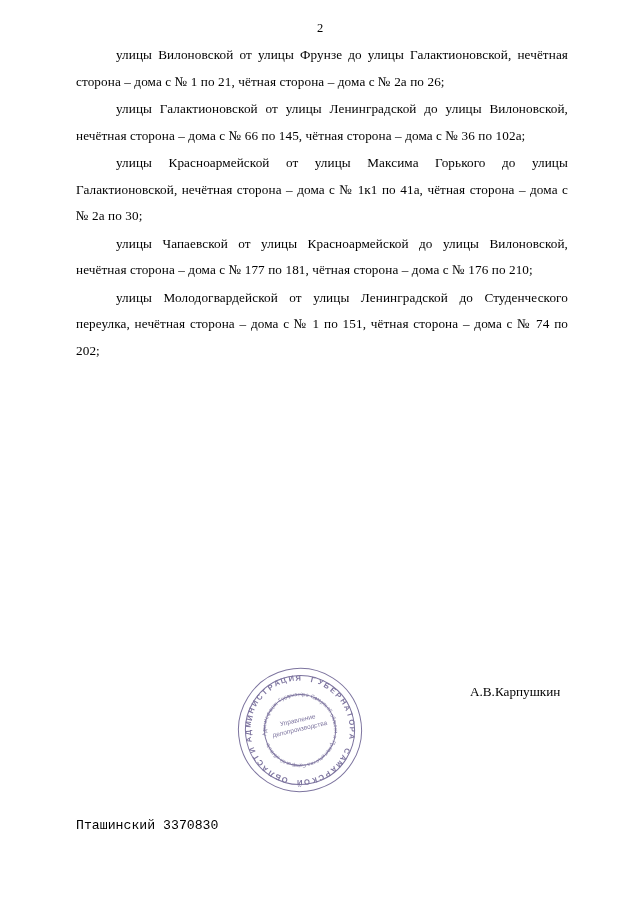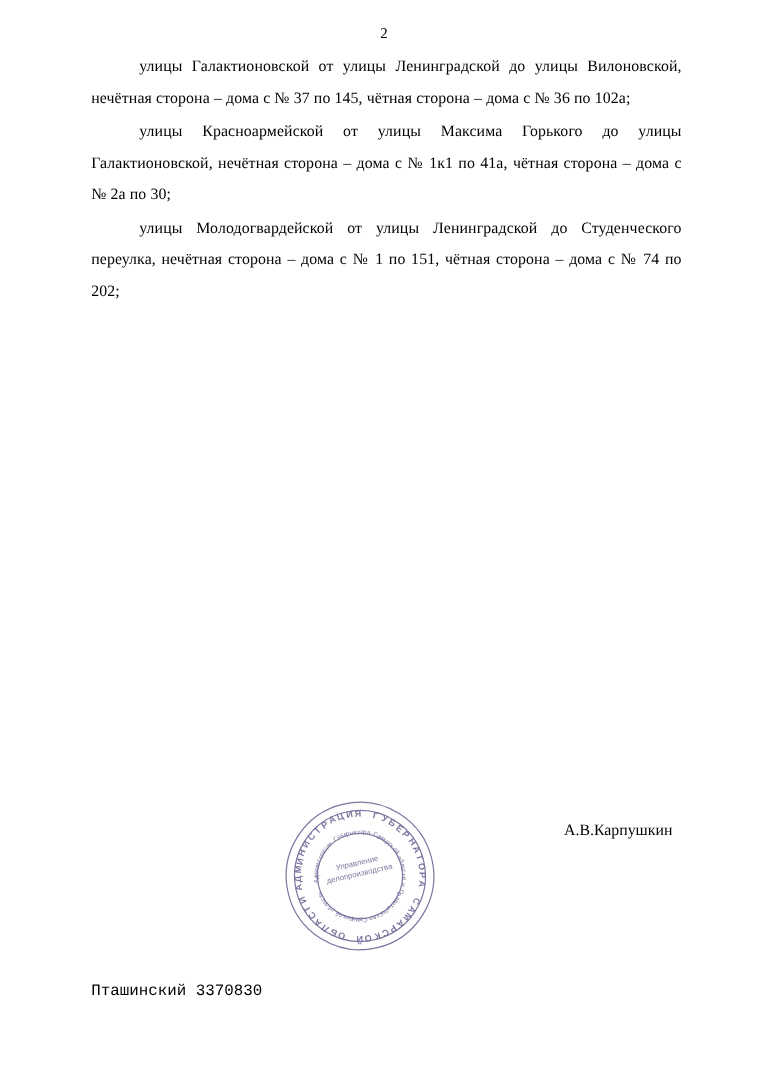--- a/index.html
+++ b/index.html
@@ -143,22 +143,24 @@
   }
 </style>
 </head>
 <body>
 
 <div class="page">
 
   <div class="page-number">2</div>
 
   <div class="body-text">
-    <p class="para">улицы Галактионовской от улицы Ленинградской до улицы Вилоновской, нечётная сторона – дома с № 37 по 145, чётная сторона – дома с № 36 по 102а;</p>
+    <p class="para">улицы Вилоновской от улицы Фрунзе до улицы Галактионовской, нечётная сторона – дома с № 1 по 21, чётная сторона – дома с № 2а по 26;</p>
+    <p class="para">улицы Галактионовской от улицы Ленинградской до улицы Вилоновской, нечётная сторона – дома с № 66 по 145, чётная сторона – дома с № 36 по 102а;</p>
     <p class="para">улицы Красноармейской от улицы Максима Горького до улицы Галактионовской, нечётная сторона – дома с № 1к1 по 41а, чётная сторона – дома с № 2а по 30;</p>
+    <p class="para">улицы Чапаевской от улицы Красноармейской до улицы Вилоновской, нечётная сторона – дома с № 177 по 181, чётная сторона – дома с № 176 по 210;</p>
     <p class="para">улицы Молодогвардейской от улицы Ленинградской до Студенческого переулка, нечётная сторона – дома с № 1 по 151, чётная сторона – дома с № 74 по 202;</p>
   </div>
 
   <div class="signature-block">
     <div class="signer-name">А.В.Карпушкин</div>
   </div>
 
   <div class="stamp">
     <div class="ring outer"></div>
     <div class="ring mid"></div>

